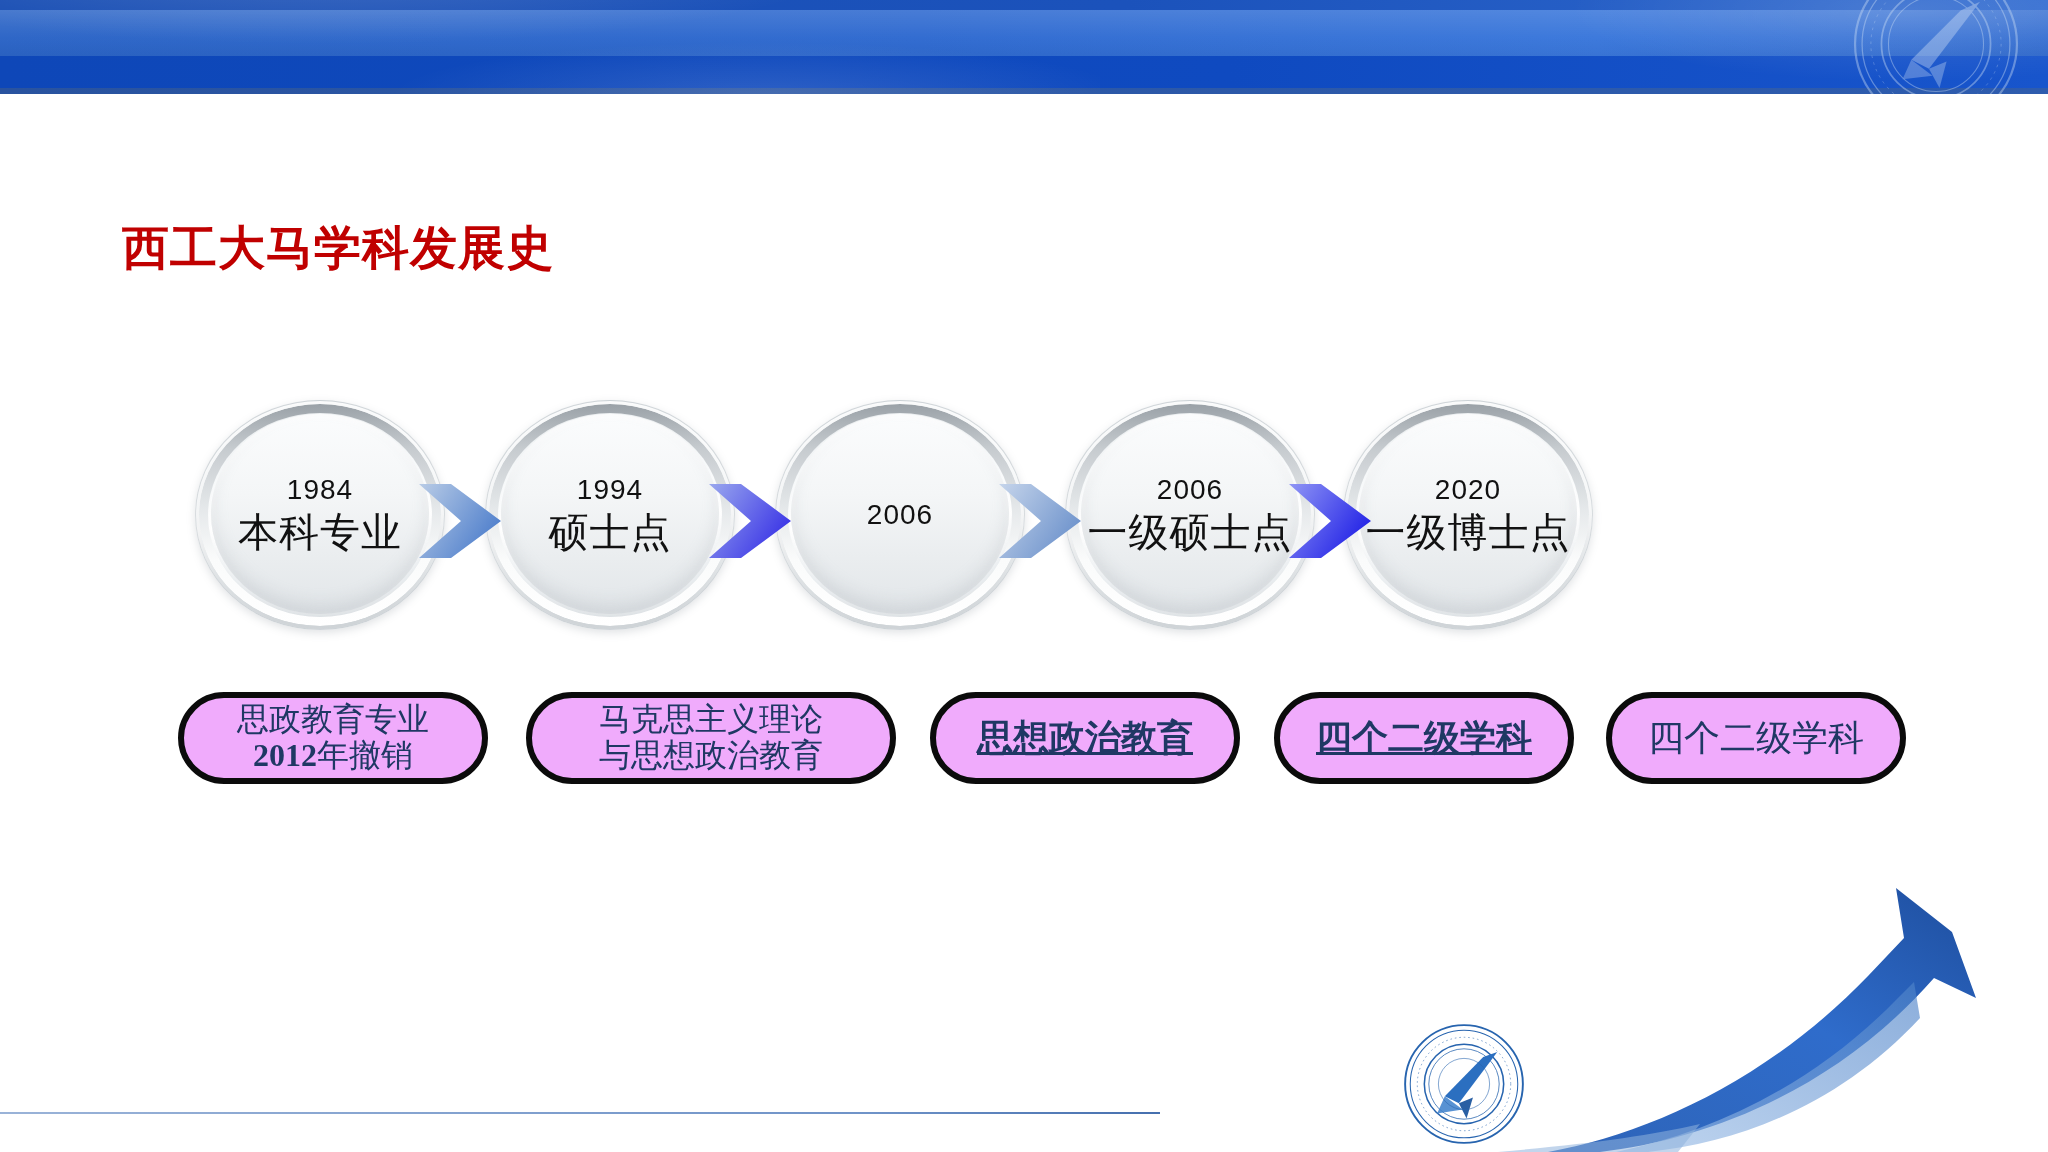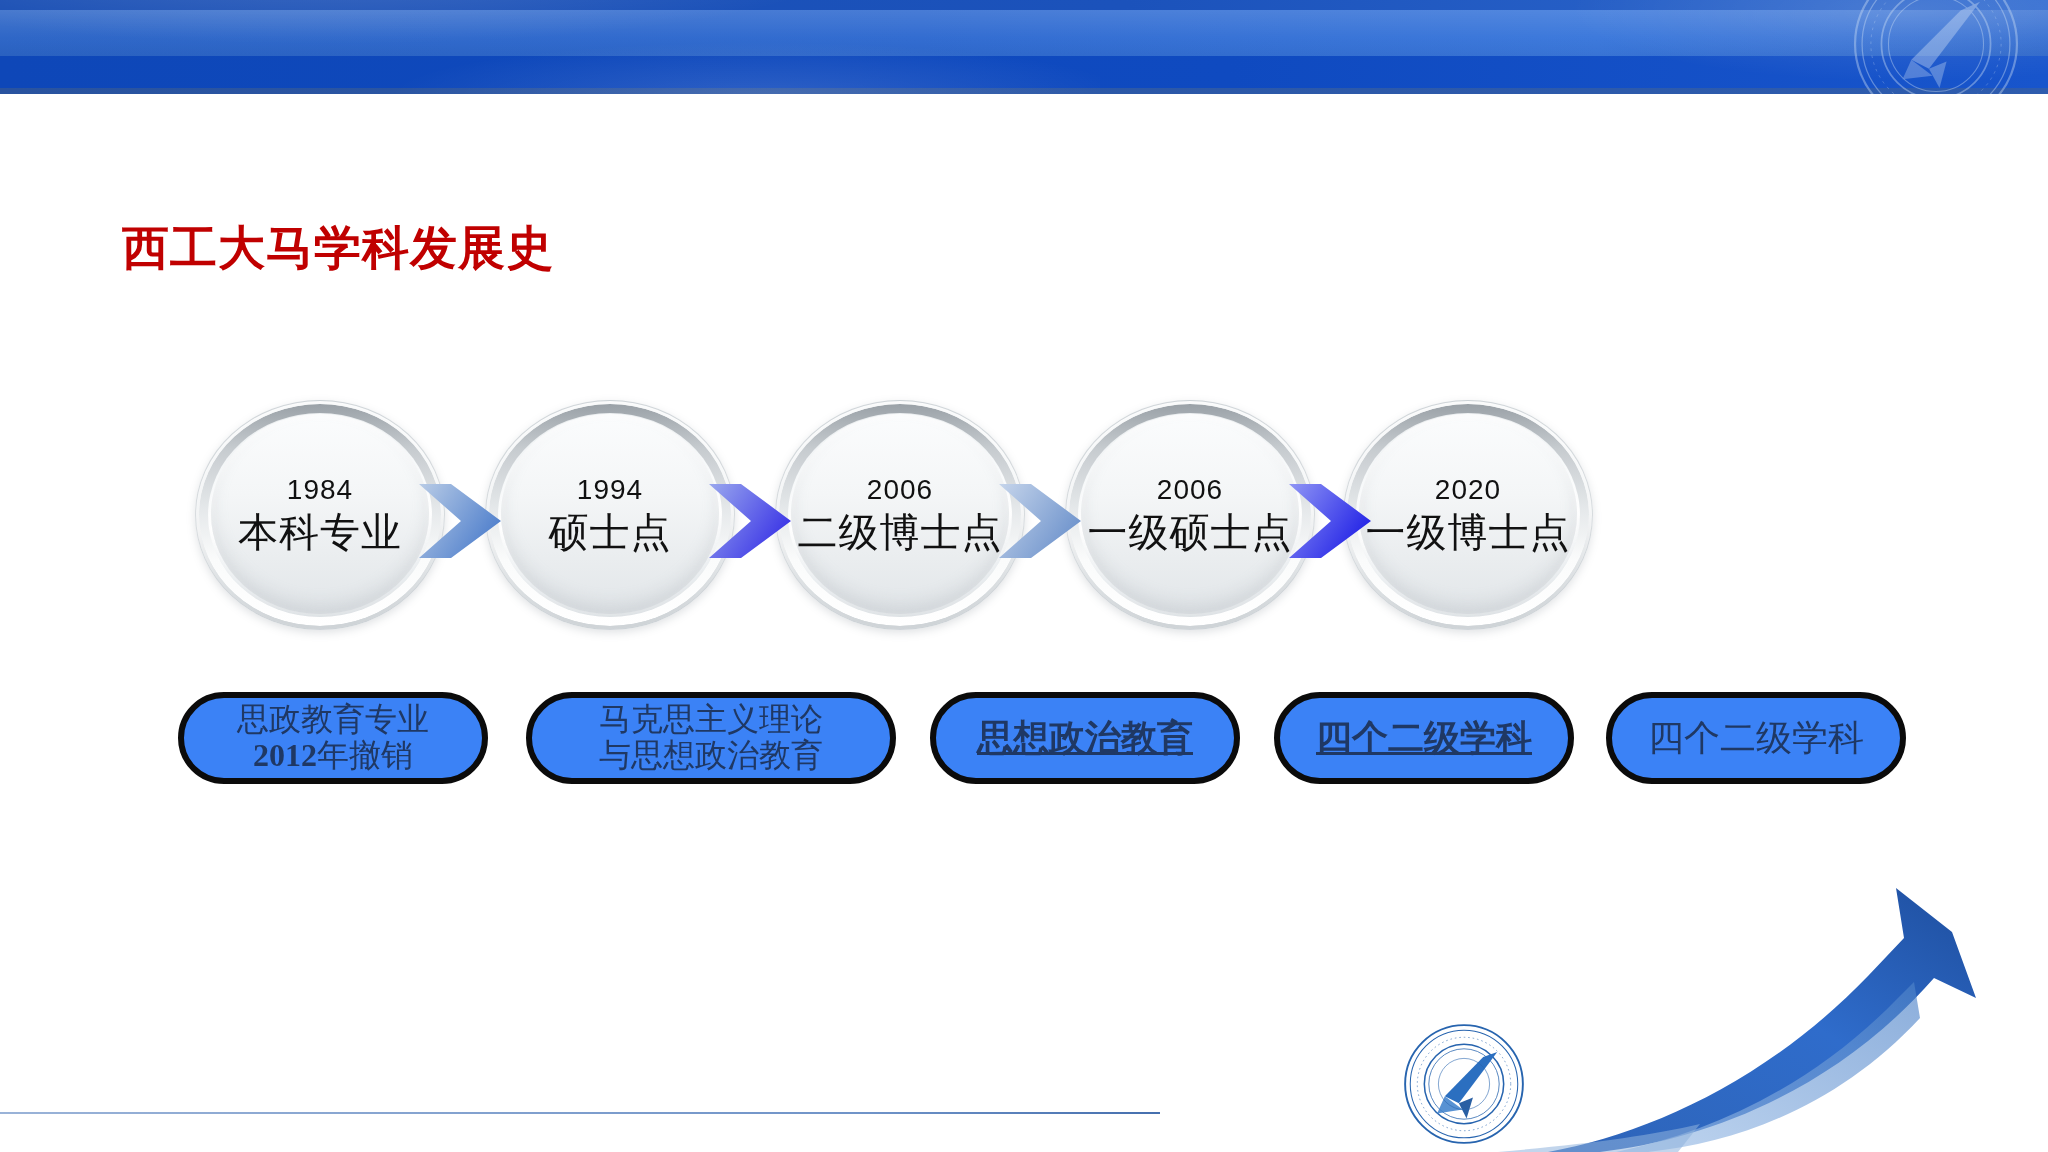--- a/index.html
+++ b/index.html
@@ -190,21 +190,21 @@
     top: 692px;
     width: 1740px;
     height: 106px;
   }
   .pill {
     position: absolute;
     top: 0;
     height: 92px;
     border: 6px solid #0b0b0b;
     border-radius: 48px;
-    background: #3b82f6;
+    background: #f0abfc;
     box-sizing: border-box;
     display: flex;
     flex-direction: column;
     align-items: center;
     justify-content: center;
     color: #1f3864;
     font-family: "Liberation Serif", "DejaVu Serif", serif;
     line-height: 1.12;
     white-space: nowrap;
   }
@@ -302,21 +302,20 @@
         <stop offset="100%" stop-color="#3A34E6"></stop>
       </linearGradient>
     </defs>
     <path d="M2 2 L44 39 L2 76 L34 76 L84 39 L34 2 Z" fill="url(#ga2)"></path>
   </svg>
 
   <div class="node" style="left:580px;">
     <div class="orb"></div>
     <div class="orb-text">
       <div class="orb-year">2006</div>
-      <div class="orb-label">二级博士点</div>
     </div>
   </div>
 
   <svg class="chev" style="left:802px;" viewBox="0 0 86 78">
     <defs>
       <linearGradient id="ga3" x1="0" y1="0" x2="1" y2="0.6">
         <stop offset="0%" stop-color="#C6D5EB"></stop>
         <stop offset="100%" stop-color="#6E93CC"></stop>
       </linearGradient>
     </defs>

